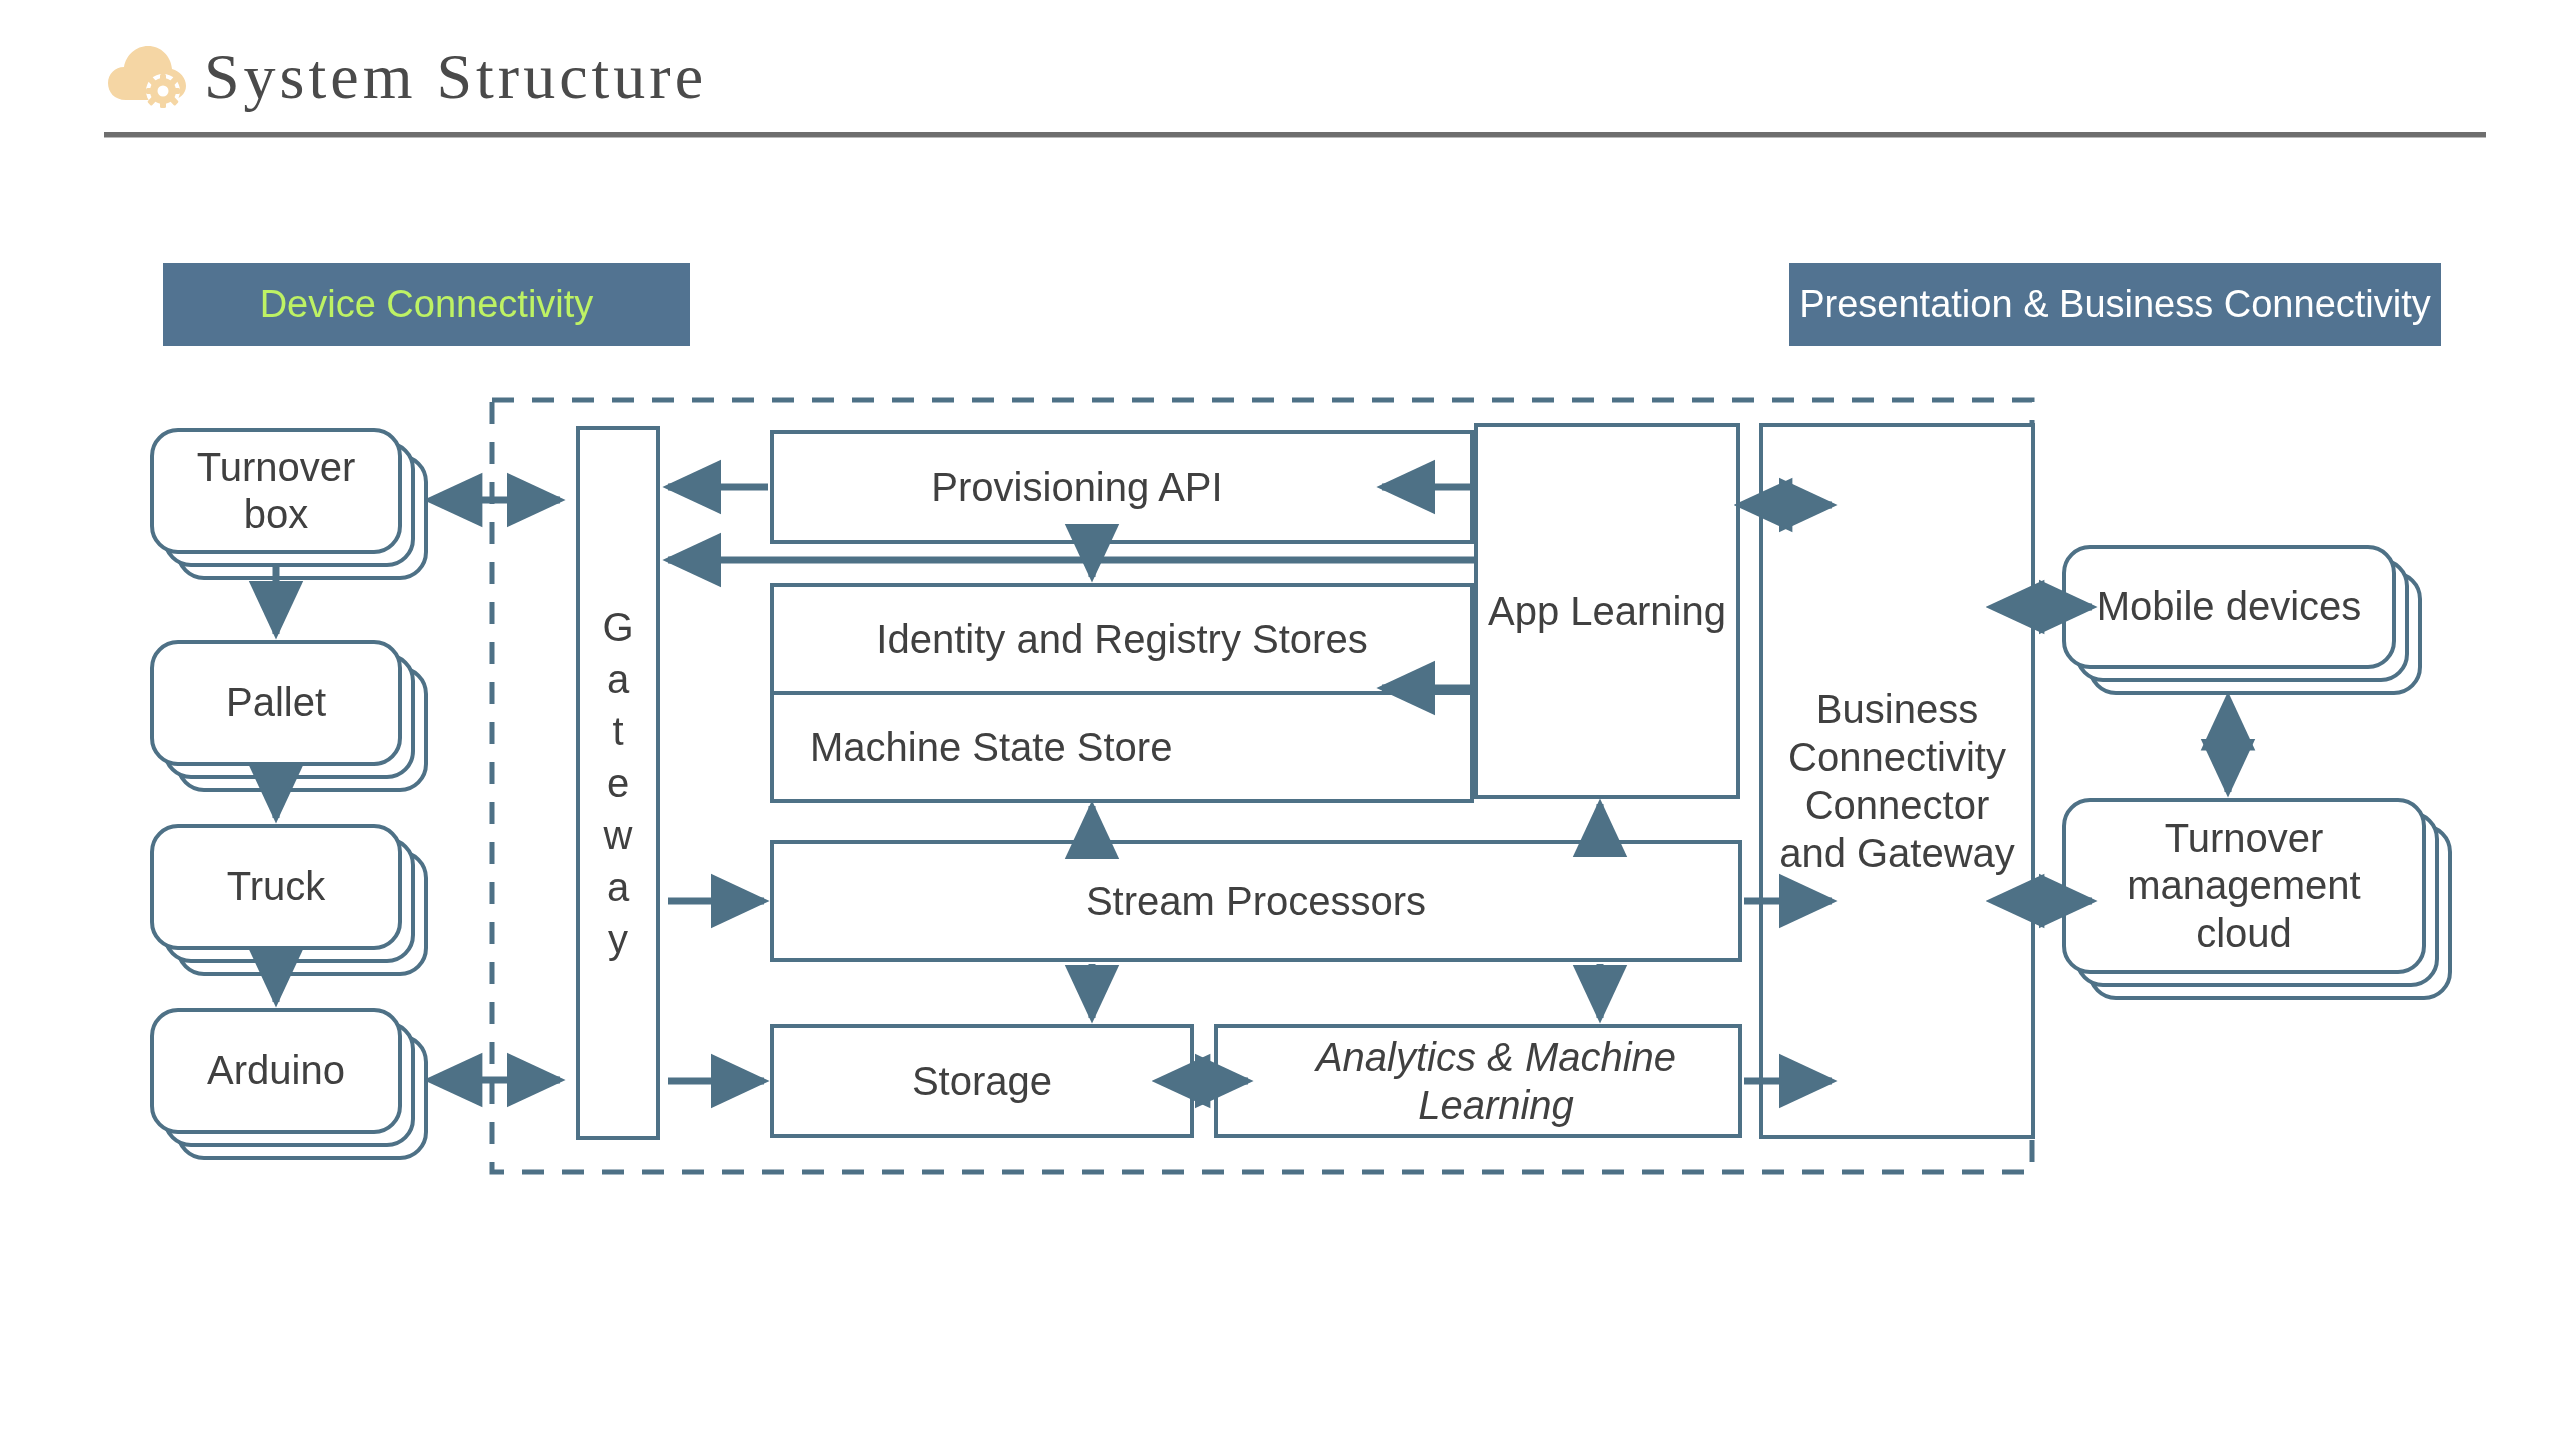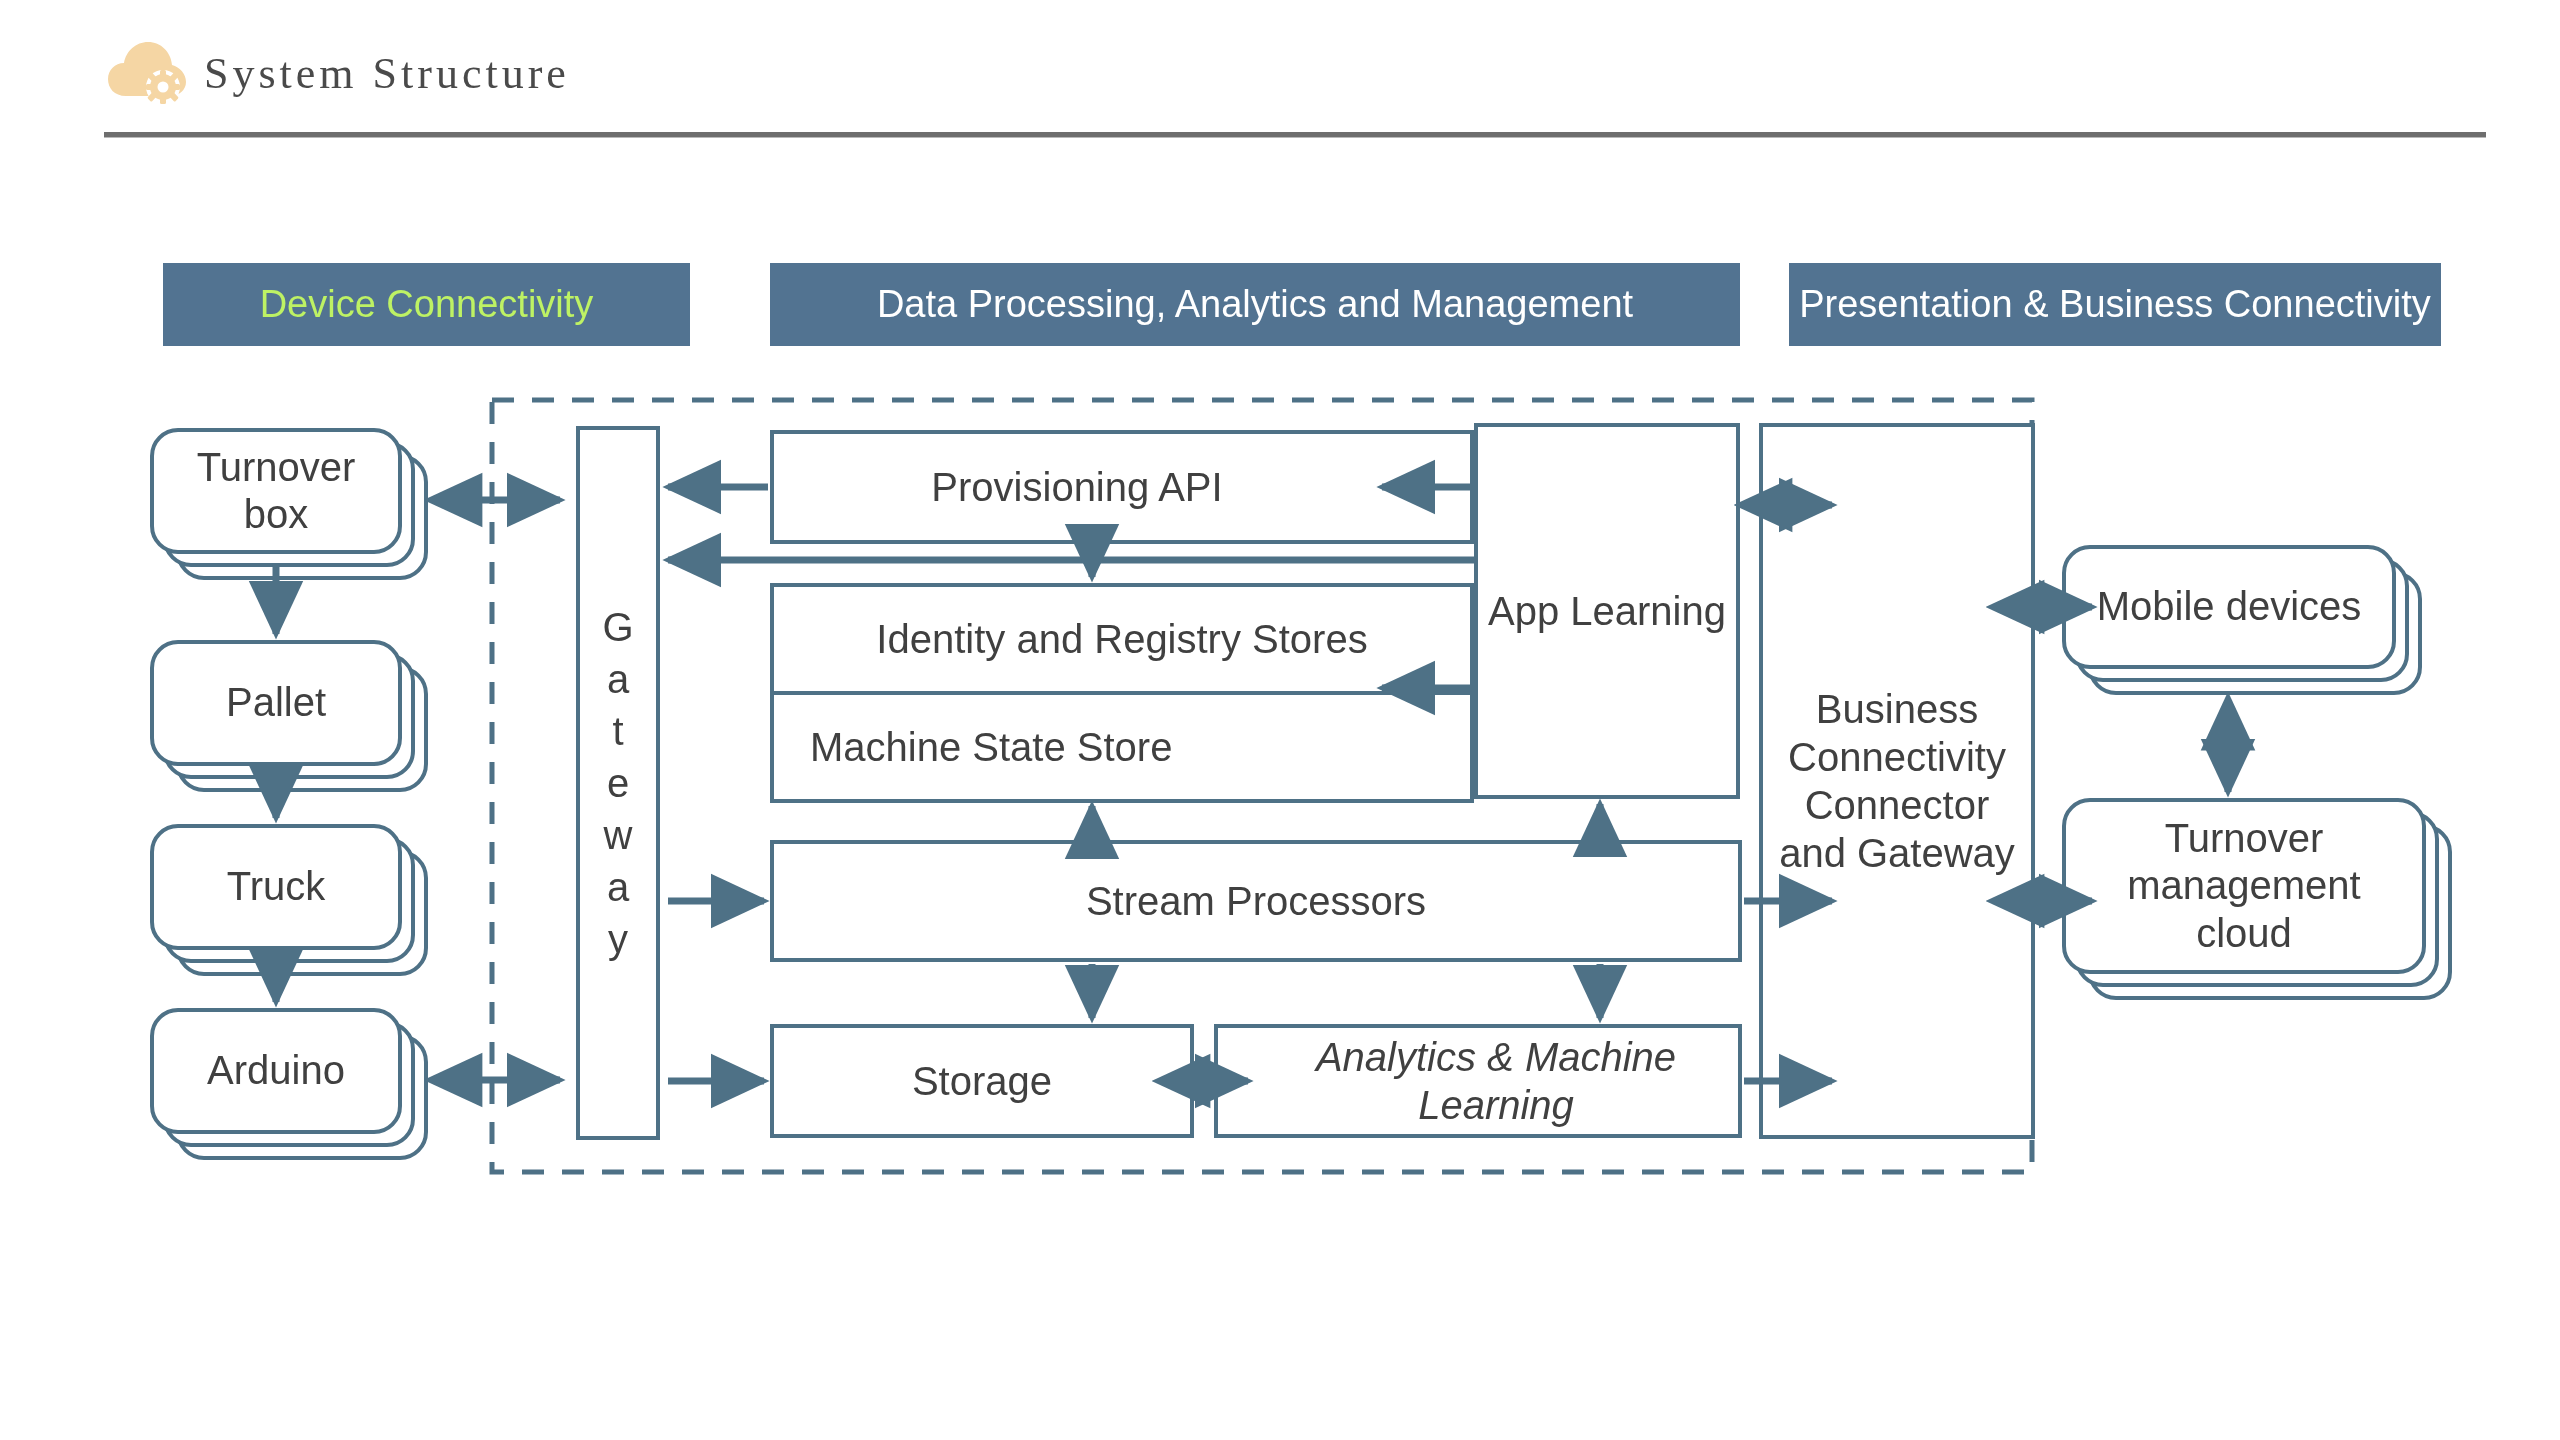--- a/index.html
+++ b/index.html
@@ -5,21 +5,21 @@
   html,body{margin:0;padding:0;background:#ffffff;}
   body{width:2560px;height:1440px;overflow:hidden;
        font-family:"Liberation Sans","DejaVu Sans",sans-serif;}
 
   #stage{position:relative;width:2560px;height:1440px;background:#fff;}
 
   
   .title-row{position:absolute;left:108px;top:40px;display:flex;align-items:center;gap:18px;}
   .cloud-icon{width:78px;height:66px;position:relative;flex:0 0 auto;}
   .page-title{font-family:"Liberation Serif","DejaVu Serif",serif;
-              font-size:44px;color:#4a4a4a;letter-spacing:4px;white-space:nowrap;}
+              font-size:64px;color:#4a4a4a;letter-spacing:4px;white-space:nowrap;}
   .title-rule{position:absolute;left:104px;top:132px;width:2382px;height:5px;
               background:#6e6e6e;border-bottom:1px solid #b9b9b9;}
 
   
   .band{position:absolute;background:#527391;color:#ffffff;
         display:flex;align-items:center;justify-content:center;text-align:center;
         font-size:38px;line-height:1.12;box-sizing:border-box;padding:4px 10px;}
 
   
   #canvas{position:absolute;left:0;top:0;width:2560px;height:1440px;}
@@ -56,21 +56,20 @@
           <rect x="63" y="53" width="6" height="8" rx="1.5" transform="rotate(-45 66 57)"></rect>
         </g>
         <circle cx="55" cy="47" r="5.5" fill="#FFFFFF"></circle>
       </svg>
     </div>
     <div class="page-title">System Structure</div>
   </div>
   <div class="title-rule"></div>
 
   <div class="band" id="band-0" style="left: 163px; top: 263px; width: 527px; height: 83px; background: rgb(82, 115, 145); color: #bef264;">Device Connectivity</div>
-  <div class="band" id="band-1" style="left: 770px; top: 263px; width: 970px; height: 83px; background: rgb(82, 115, 145); color: rgb(255, 255, 255);">Data Processing, Analytics and Management</div>
   <div class="band" id="band-2" style="left: 1789px; top: 263px; width: 652px; height: 83px; background: rgb(82, 115, 145); color: rgb(255, 255, 255);">Presentation &amp; Business Connectivity</div>
 
   <svg id="canvas" xmlns="http://www.w3.org/2000/svg" viewBox="0 0 2560 1440">
     <defs>
       <marker id="ah" markerWidth="9" markerHeight="9" refX="7.6" refY="4.5" orient="auto" markerUnits="strokeWidth">
         <path d="M0,0.6 L8.4,4.5 L0,8.4 Z" fill="#4E7186"></path>
       </marker>
       <marker id="ah-start" markerWidth="9" markerHeight="9" refX="1.2" refY="4.5" orient="auto" markerUnits="strokeWidth">
         <path d="M8.4,0.6 L0,4.5 L8.4,8.4 Z" fill="#4E7186"></path>
       </marker>

